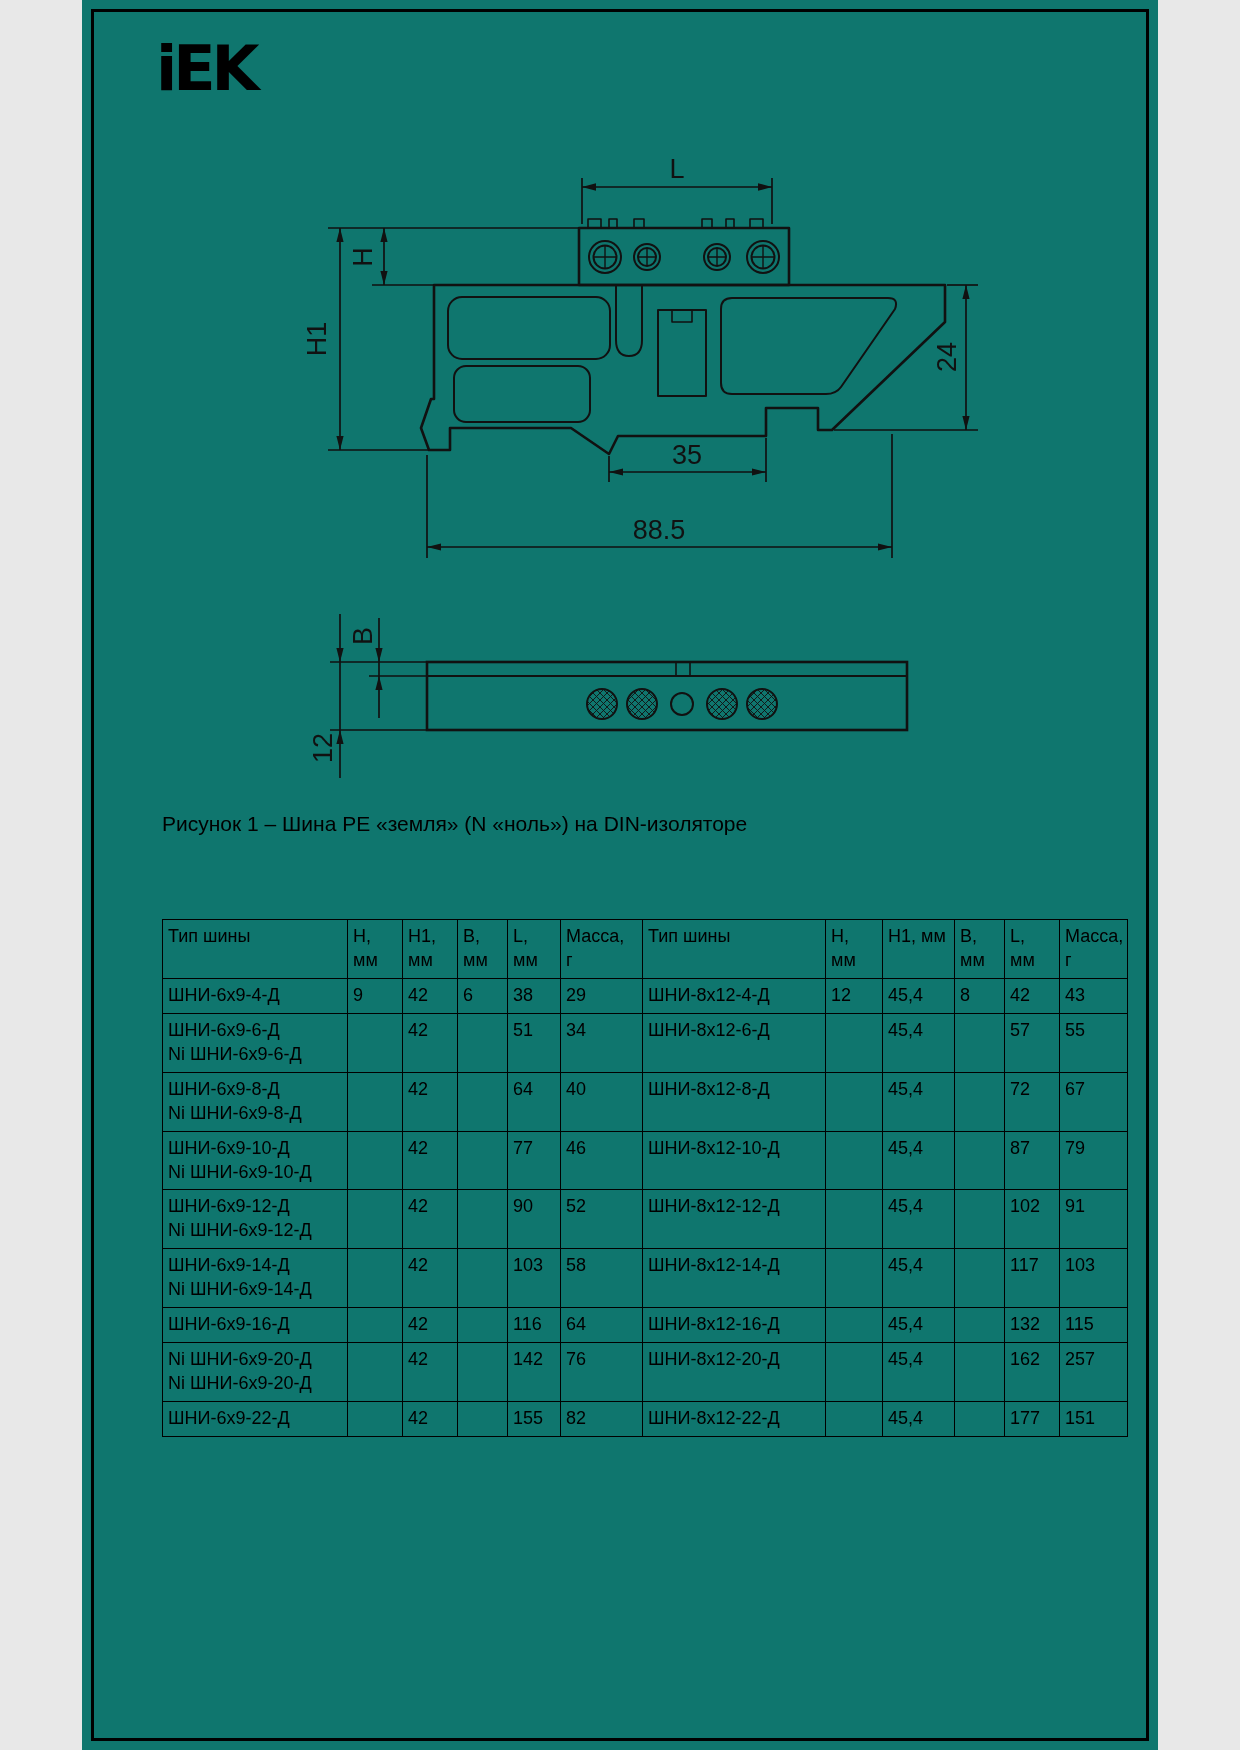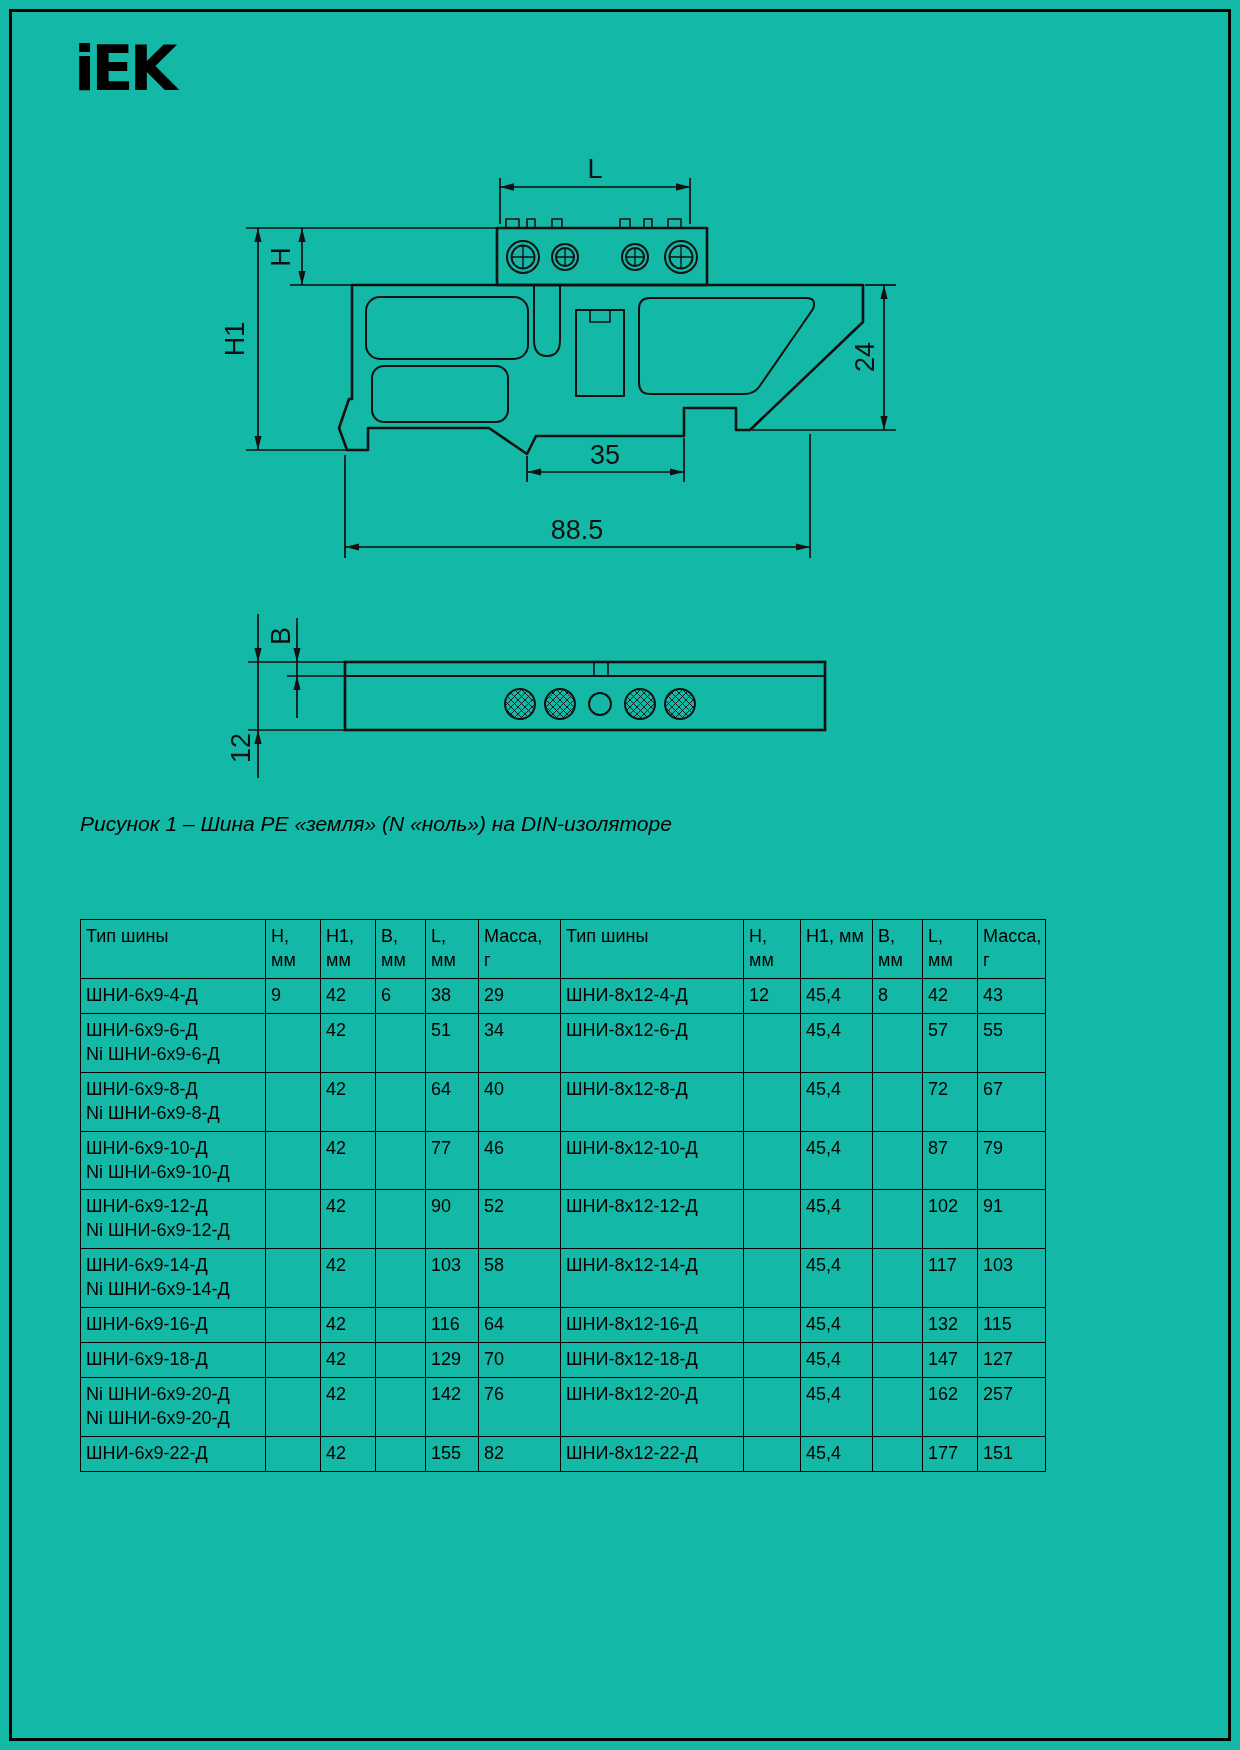--- a/index.html
+++ b/index.html
@@ -1,28 +1,28 @@
 <!DOCTYPE html>
 <html><head>
 <meta charset="utf-8">
 <style>
   html,body { margin:0; padding:0; background:#e8e8e8; }
   .page {
-    position:relative; width:1240px; height:1750px; background:#14b8a6;
+    position:relative; width:1076px; height:1750px; background:#0f766e;
     font-family:"Liberation Sans", sans-serif; color:#000; overflow:hidden;
     margin:0 auto;
   }
   .frame { position:absolute; inset:9px; border:3px solid #000; pointer-events:none; }
   .logo {
     position:absolute; left:74px; top:38px;
     font-family:"DejaVu Sans", sans-serif; font-weight:bold;
     font-size:62px; letter-spacing:-4px; line-height:1;
   }
   .drawing { position:absolute; left:0; top:140px; }
-  .caption { position:absolute; left:80px; top:812px; font-size:21px;font-style:italic; }
+  .caption { position:absolute; left:80px; top:812px; font-size:21px; }
   table.spec {
     position:absolute; left:80px; top:878px; width:965px;
     border-collapse:collapse; table-layout:fixed;margin-top:41px;
   }
   table.spec th, table.spec td {
     border:1.5px solid #000;
     font-size:18px; font-weight:normal; text-align:left; vertical-align:top;
     padding:5px 5px; line-height:1.33; white-space:pre-line;
     overflow:hidden;
   }
@@ -290,34 +290,20 @@
           <td>116</td>
           <td>64</td>
           <td>ШНИ-8х12-16-Д</td>
           <td></td>
           <td>45,4</td>
           <td></td>
           <td>132</td>
           <td>115</td>
         </tr>
         <tr>
-          <td>ШНИ-6х9-18-Д</td>
-          <td></td>
-          <td>42</td>
-          <td></td>
-          <td>129</td>
-          <td>70</td>
-          <td>ШНИ-8х12-18-Д</td>
-          <td></td>
-          <td>45,4</td>
-          <td></td>
-          <td>147</td>
-          <td>127</td>
-        </tr>
-        <tr>
           <td>Ni ШНИ-6х9-20-Д
 Ni ШНИ-6х9-20-Д</td>
           <td></td>
           <td>42</td>
           <td></td>
           <td>142</td>
           <td>76</td>
           <td>ШНИ-8х12-20-Д</td>
           <td></td>
           <td>45,4</td>

